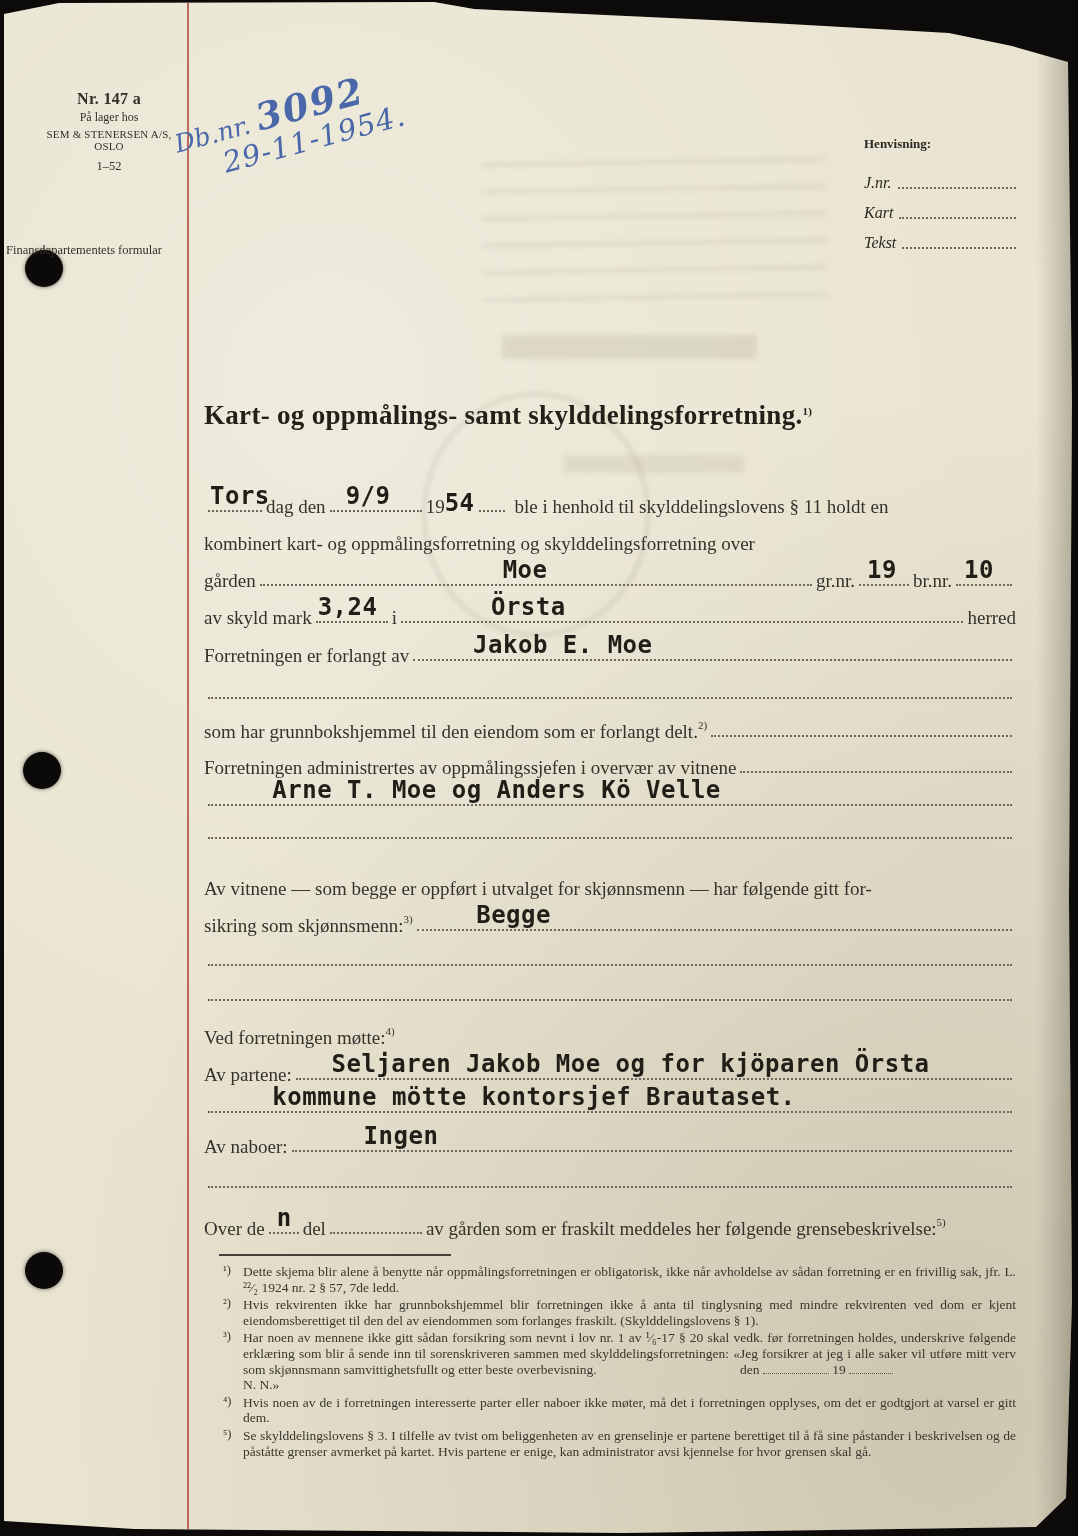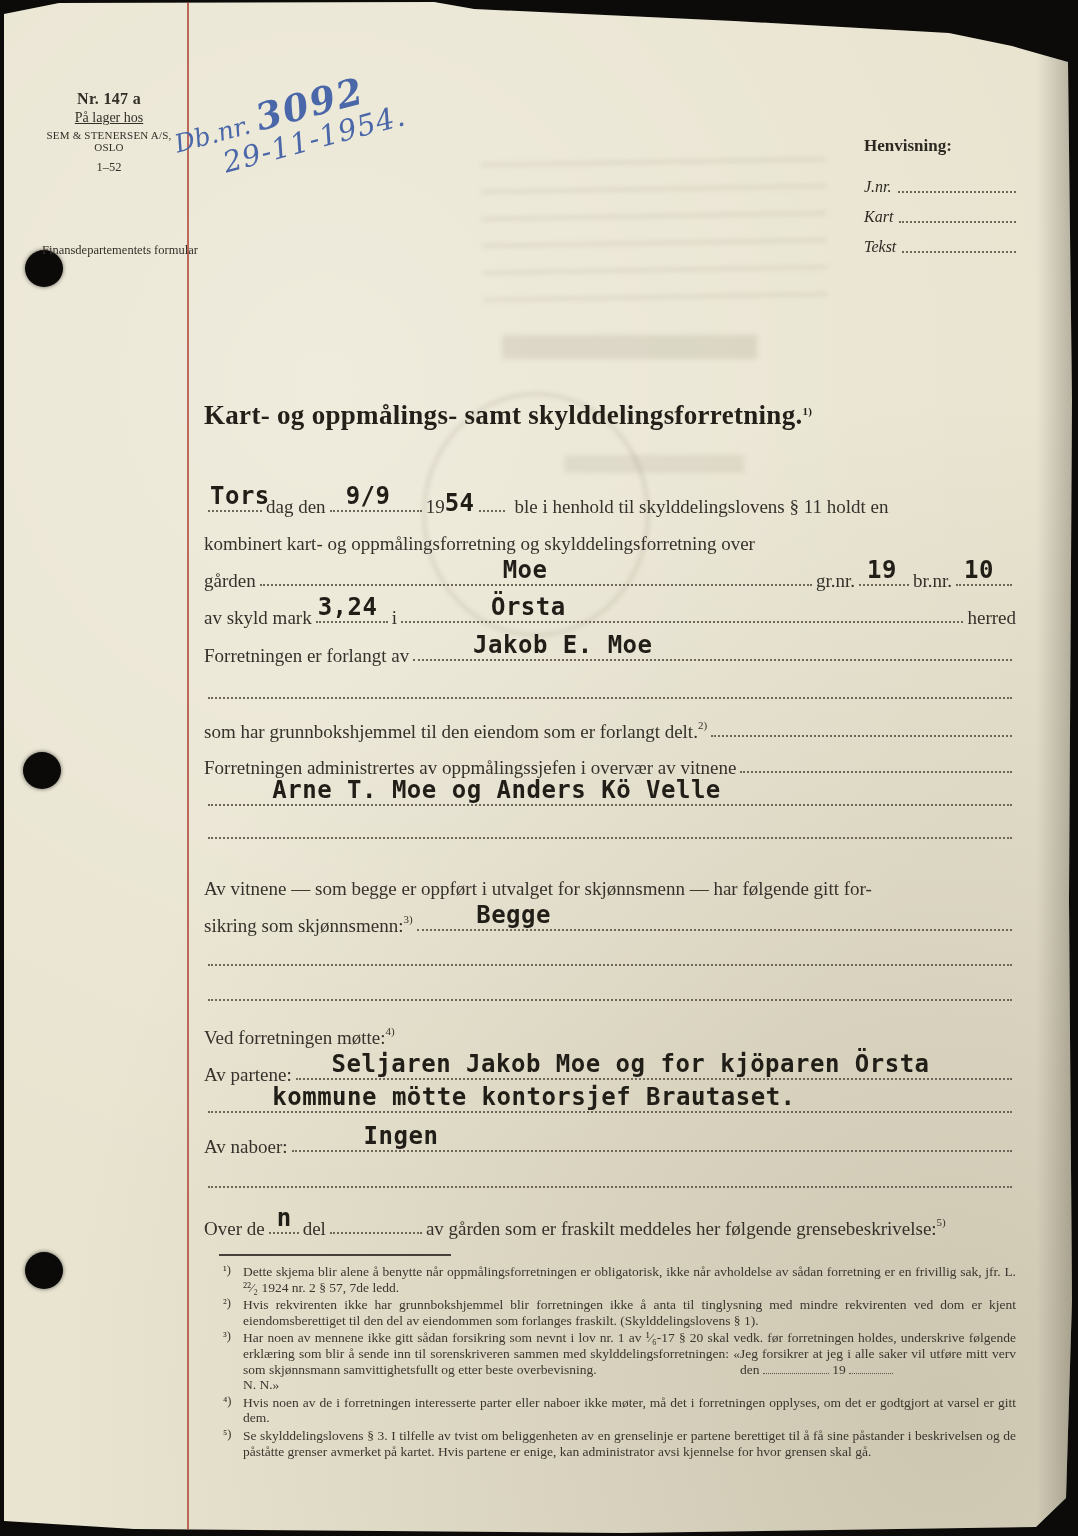--- a/index.html
+++ b/index.html
@@ -20,35 +20,35 @@
 
   .margin-line { position:absolute; left:183px; top:0; bottom:0; width:2px;
     background:rgba(172,62,50,.75); }
 
   .hole { position:absolute; width:38px; height:37px; border-radius:50%;
     background:#0b0a08; box-shadow:0 0 4px rgba(0,0,0,.6); }
 
   
   .stamp { position:absolute; left:34px; top:90px; width:142px; text-align:center; color:#332f27; }
   .stamp .nr { font-weight:700; font-size:16px; margin-bottom:2px; letter-spacing:.3px; }
-  .stamp .s1 { font-size:14px; margin-bottom:3px;text-decoration:underline; }
+  .stamp .s1 { font-size:12px; margin-bottom:3px; }
   .stamp .s2 { font-size:11px; margin-bottom:7px; letter-spacing:.2px; }
   .stamp .s3 { font-size:12.5px; }
-  .formular { position:absolute; left:2px; top:243px; width:182px; font-size:12.5px; color:#332f27;margin-left:36px; }
+  .formular { position:absolute; left:2px; top:243px; width:182px; font-size:12.5px; color:#332f27; }
 
   
   .handwriting { position:absolute; left:170px; top:88px; transform:rotate(-15deg);
     color:#4a67a9; font-family:"DejaVu Serif", serif; font-style:italic; }
   .hw1 { font-size:25px; white-space:nowrap; }
   .hw1 .big { font-size:37px; font-weight:700; letter-spacing:2px; }
   .hw2 { font-size:29px; margin-left:42px; margin-top:-4px; white-space:nowrap; letter-spacing:1px; }
 
   
   .henv { position:absolute; left:860px; top:136px; width:152px; color:#2d2922; }
-  .henv-title { font-weight:700; font-size:17px; margin-bottom:13px; }
+  .henv-title { font-weight:700; font-size:13px; margin-bottom:13px; }
   .henv-row { display:flex; align-items:flex-end; height:30px; font-style:italic; font-size:16px; }
   .henv-row .hlbl { padding-bottom:3px; white-space:nowrap; }
   .henv-dots { flex:1; border-bottom:2px dotted #6e6759; margin:0 0 6px 6px; }
 
   
   .ghost-circle { position:absolute; left:418px; top:392px; width:228px; height:245px;
     border:4px solid rgba(110,105,82,.14); border-radius:50%; filter:blur(2px); }
   .smudge { position:absolute; filter:blur(2.5px); }
   .smudge.a { left:478px; top:160px; width:345px; height:150px; transform:rotate(-1deg);
     background:repeating-linear-gradient(180deg, rgba(105,100,80,.11) 0 4px, transparent 4px 27px); }

